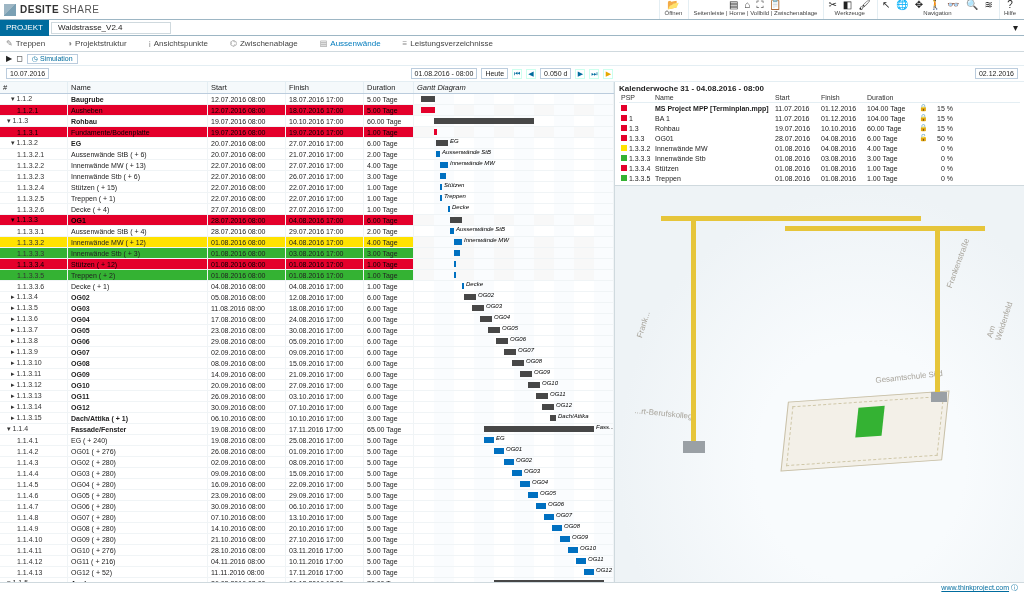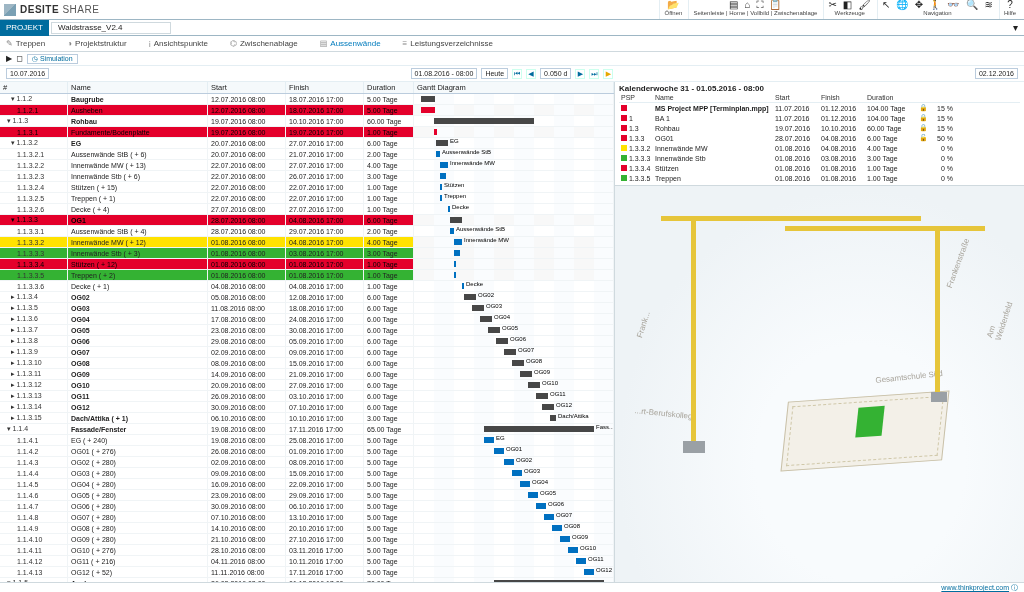--- a/index.html
+++ b/index.html
@@ -41,21 +41,21 @@
   .pbtn { width:10px; height:10px; display:flex; align-items:center; justify-content:center; font-size:7px; color:#006c9e; border:1px solid #cfe; }
 
   
   .main { display:flex; height:calc(592px - 20px - 16px - 16px - 14px - 16px - 10px); }
   .left { width:615px; border-right:1px solid #cfd9de; overflow:hidden; display:flex; flex-direction:column;}
   .right { flex:1; display:flex; flex-direction:column; }
 
   
   .sched-head { display:flex; border-bottom:1px solid #bcd; height:12px; font-size:7.5px; background:#f5f9fb;}
   .sched-head > div { border-right:1px solid #e4eef3; padding:0 3px; display:flex; align-items:center;}
-  .col-id { width:68px; } .col-name{ width:140px; } .col-start{ width:78px;} .col-finish{width:78px;} .col-dur{width:50px;} .col-gantt{flex:1;}
+  .col-id { width:68px; } .col-name{ width:140px; } .col-start{ width:78px;} .col-finish{width:78px;} .col-dur{width:50px;} .col-gantt{flex:1;font-style:italic;}
   .sched-body { overflow-y:auto; flex:1; }
   .row { display:flex; height:11px; font-size:7px; border-bottom:1px solid #f0f4f6; align-items:center; }
   .row > div { border-right:1px solid #f0f4f6; padding:0 3px; display:flex; align-items:center; height:100%; white-space:nowrap; overflow:hidden; text-overflow:ellipsis;}
   .row .col-id { color:#333; font-weight:bold; }
   .row .col-id.sub { font-weight:normal; padding-left:calc(3px + var(--ind,0px)); }
   .row.bold .col-name { font-weight:bold; }
   .row .col-gantt { position:relative; background:repeating-linear-gradient(90deg,#fff 0 20px,#fafcfe 20px 40px); }
   .bar { position:absolute; height:6px; top:2px; background:#0070c0; }
   .bar.blk { background:#474747; }
   .bar.red { background:#e4002b; }
@@ -691,21 +691,21 @@
           <div class="col-dur">70.00 Tage</div>
           <div class="col-gantt">
             <div class="bar blk" style="left:80px;width:110px"></div>
           </div>
         </div>
       </div>
   </div>
 
   <div class="right">
     <div class="kw">
-      <div class="kw-title">Kalenderwoche 31 - 01.05.2016 - 08:00</div>
+      <div class="kw-title">Kalenderwoche 31 - 04.08.2016 - 08:00</div>
       <div class="kwhead">
         <div class="c-psp">PSP</div>
         <div class="c-nm">Name</div>
         <div class="c-st">Start</div>
         <div class="c-fi">Finish</div>
         <div class="c-du">Duration</div>
         <div class="c-ic"></div>
         <div class="c-pc"></div>
       </div>
       <div id="kwbody">

